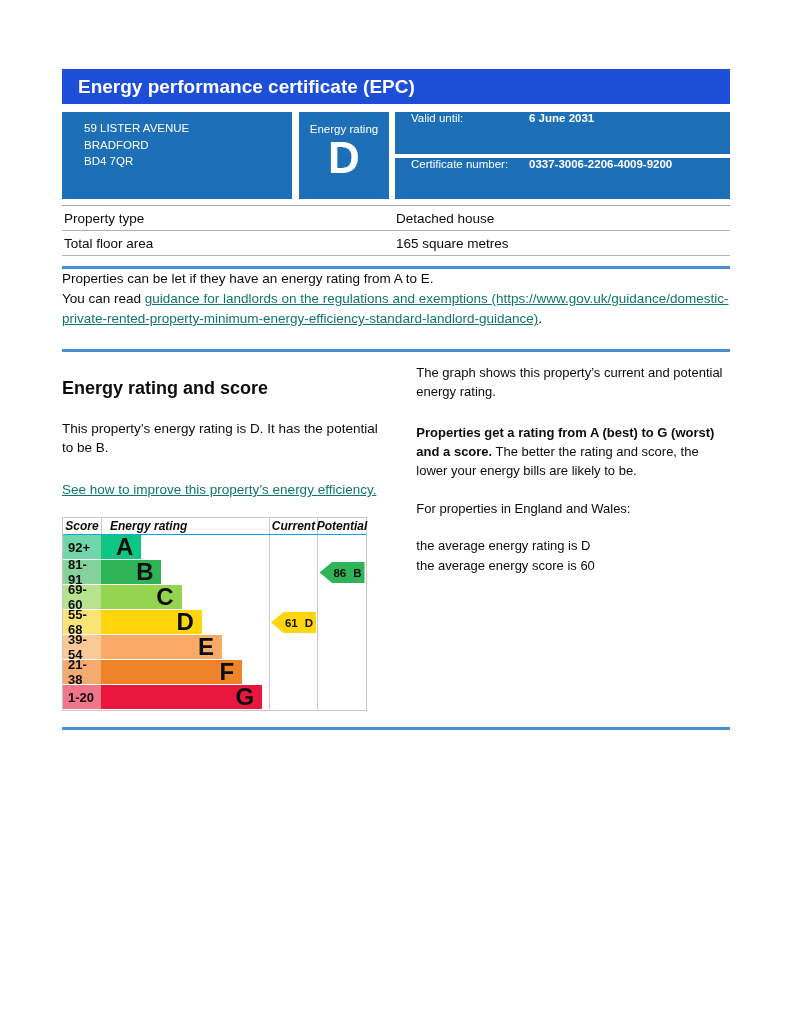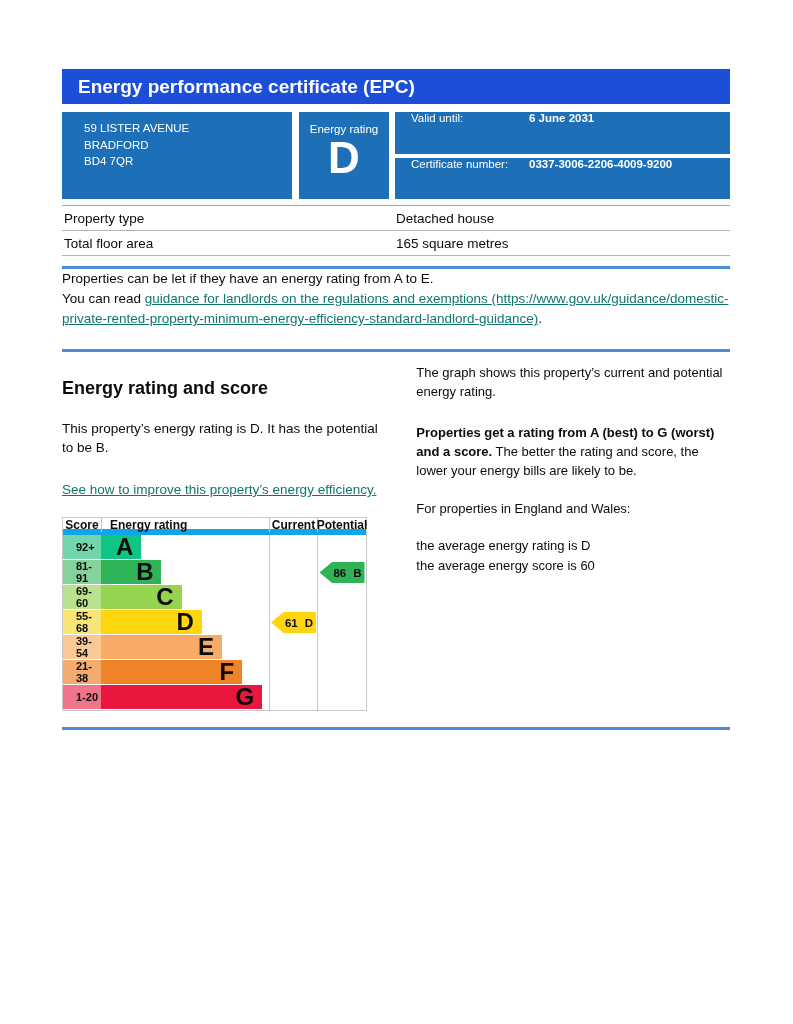--- a/index.html
+++ b/index.html
@@ -47,27 +47,27 @@
   .col-left .body-p { margin-top:20px; line-height:19px; }
   .col-left .improve-link { display:inline-block; margin-top:23px; line-height:19px; }
   .col-right p { line-height:19px; }
   .col-right .p2 { margin-top:22px; }
   .col-right .p3 { margin-top:19px; }
   .col-right .avg { margin-top:18px; line-height:20px; }
 
   
   .epc-chart { width:305px; margin-top:18px; border:1px solid #c8c8c8; background:#fff; }
   .epc-header { display:grid; grid-template-columns:38px 1fr 48px 49px; height:17px;
-    align-items:center; border-bottom:6px solid #0ea5e9; font-weight:bold; font-size:12px; }
+    align-items:center; border-bottom:1px solid #0ea5e9; font-weight:bold; font-size:12px;font-style:italic; }
   .epc-header .h-score { text-align:center; }
   .epc-header .h-rating { border-left:1px solid #c8c8c8; padding-left:8px; height:100%; display:flex; align-items:center; }
   .epc-header .h-side { border-left:1px solid #c8c8c8; text-align:center; height:100%; display:flex; align-items:center; justify-content:center; }
   .epc-body { display:grid; grid-template-columns:38px 1fr 48px 49px; grid-auto-rows:25px; }
-  .epc-score-cell { font-size:11px; font-weight:bold; display:flex; align-items:center;
-    padding-left:13px; border-bottom:1px solid #fff; }
+  .epc-score-cell { font-size:13px; font-weight:bold; display:flex; align-items:center;
+    padding-left:5px; border-bottom:1px solid #fff; }
   .epc-bar-cell { border-bottom:1px solid #fff; }
   .epc-bar { height:100%; display:flex; align-items:center; justify-content:flex-end;
     padding-right:8px; font-size:24px; font-weight:bold; line-height:1; }
   .epc-side-cell { border-left:1px solid #c8c8c8; display:flex; align-items:center; justify-content:center; }
   .epc-arrow { width:45px; height:21px; display:flex; align-items:center; justify-content:center;
     gap:7px; padding-left:11px; font-size:11.5px; font-weight:bold;
     clip-path:polygon(0 50%, 28% 0, 100% 0, 100% 100%, 28% 100%); }
 </style>
 </head>
 <body>

